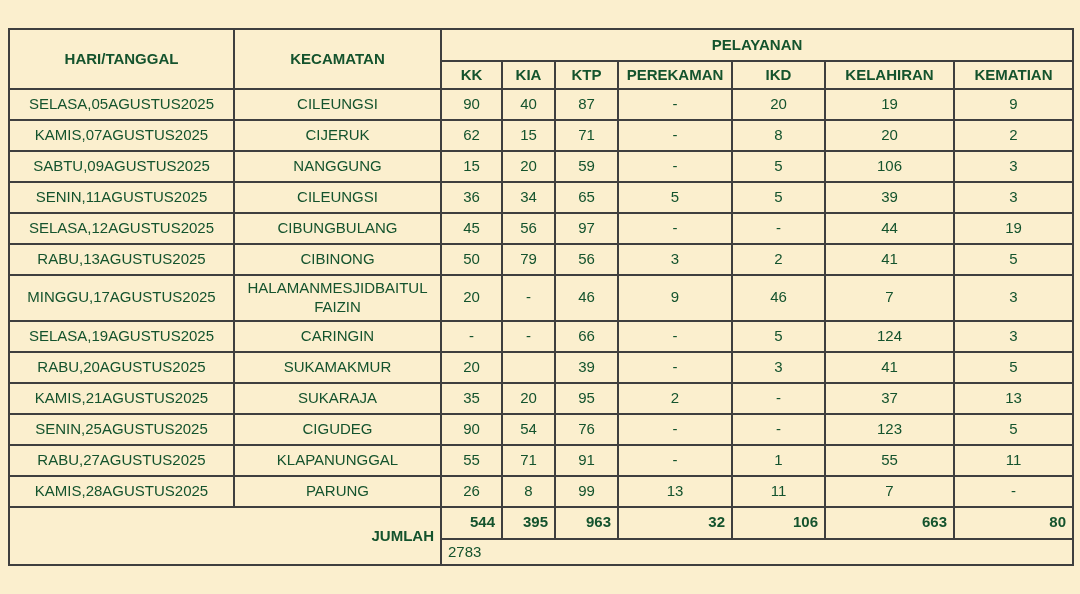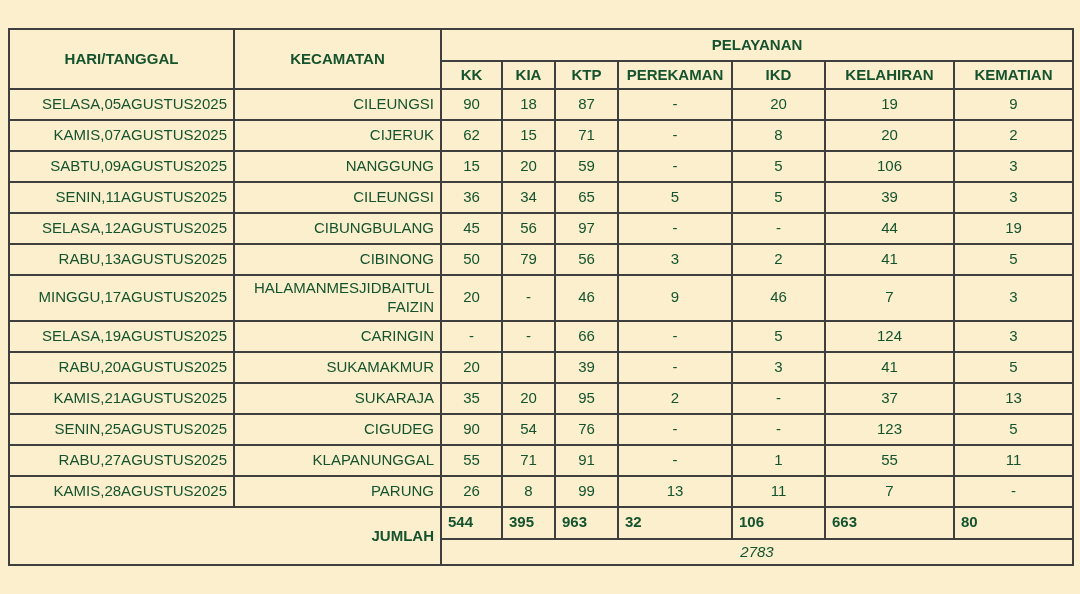--- a/index.html
+++ b/index.html
@@ -33,40 +33,38 @@
     overflow: hidden;
   }
   thead th {
     font-weight: bold;
     text-align: center;
   }
   thead tr.top-header th { height: 24px; }
   thead tr.sub-header th { height: 20px; }
   tbody td { height: 23px; }
   td.date-cell, td.kecamatan-cell {
-    text-align: right;
+    text-align: center;
     padding-left: 8px;
   }
   td.value-cell {
     text-align: center;
   }
   tfoot td.jumlah-cell {
     text-align: right;
     font-weight: bold;
   }
   tfoot td.total-cell {
-    text-align: left;
+    text-align: right;
     font-weight: bold;
     height: 24px;
   }
   tfoot td.grand-total-cell {
-    text-align: center;
     font-weight: normal;
     height: 16px;
-    font-style: italic;
   }
 </style>
 </head>
 <body>
 
 <div class="page">
   <table class="report">
     <colgroup>
       <col style="width:225px">
       <col style="width:207px">
@@ -92,21 +90,21 @@
           <th>IKD</th>
           <th>KELAHIRAN</th>
           <th>KEMATIAN</th>
         </tr>
     </thead>
     <tbody id="table-body">
         <tr>
           <td class="date-cell">SELASA,05AGUSTUS2025</td>
           <td class="kecamatan-cell">CILEUNGSI</td>
           <td class="value-cell">90</td>
-          <td class="value-cell">18</td>
+          <td class="value-cell">40</td>
           <td class="value-cell">87</td>
           <td class="value-cell">-</td>
           <td class="value-cell">20</td>
           <td class="value-cell">19</td>
           <td class="value-cell">9</td>
         </tr>
         <tr>
           <td class="date-cell">KAMIS,07AGUSTUS2025</td>
           <td class="kecamatan-cell">CIJERUK</td>
           <td class="value-cell">62</td>

